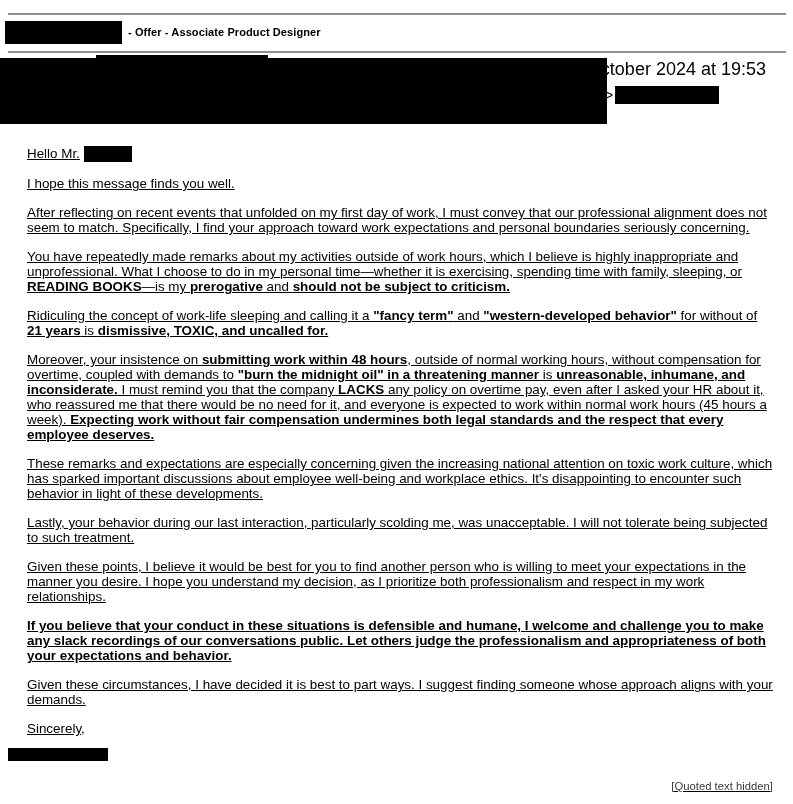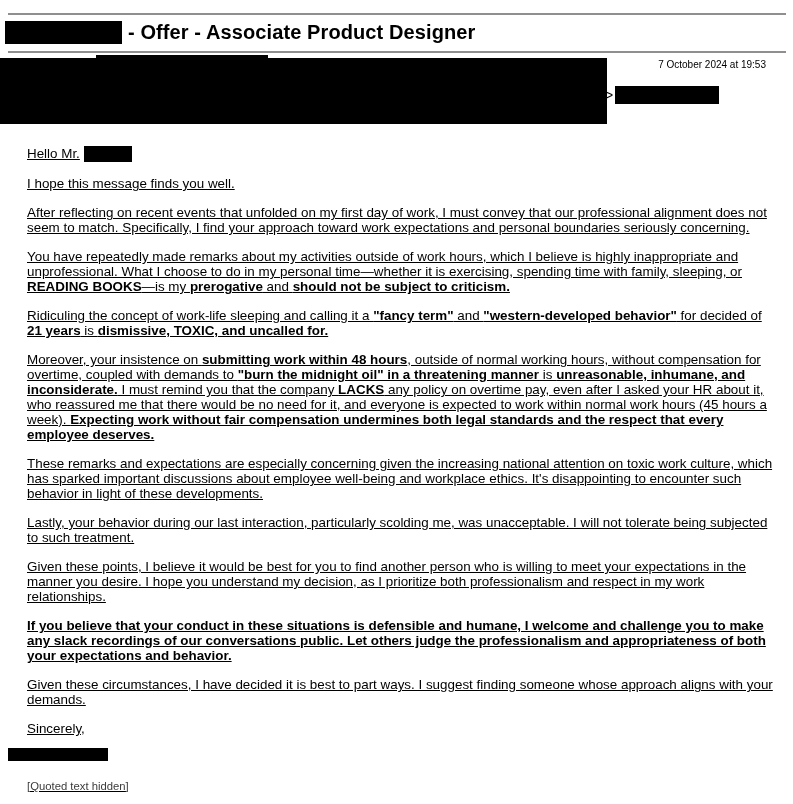--- a/index.html
+++ b/index.html
@@ -13,39 +13,39 @@
     overflow: hidden;
   }
   .redact { background: #000000; }
 
   .rule { position: absolute; left: 8px; right: 7px; height: 2px; background: #8f8f8f; }
   .rule-top { top: 13px; }
   .rule-sub { top: 51px; }
 
   .subject-row { position: absolute; top: 20px; left: 5px; height: 24px; display: flex; align-items: center; }
   .subject-redact { width: 117px; height: 23px; display: inline-block; flex: 0 0 auto; }
-  .subject-text { font-weight: bold; font-size: 20px; margin-left: 6px; white-space: nowrap; letter-spacing: 0.1px; }
+  .subject-text { font-weight: bold; font-size: 11px; margin-left: 6px; white-space: nowrap; letter-spacing: 0.1px; }
 
   .header-zone { position: absolute; top: 52px; left: 0; width: 793px; height: 89px; }
   .header-protrusion { position: absolute; left: 96px; top: 3px; width: 172px; height: 6px; }
   .header-block { position: absolute; left: 0; top: 6px; width: 607px; height: 66px; }
-  .date { position: absolute; top: 7px; right: 27px; font-size: 10px; white-space: nowrap; }
+  .date { position: absolute; top: 7px; right: 27px; font-size: 18px; white-space: nowrap; }
   .to-line { position: absolute; left: 605px; top: 34px; display: flex; align-items: center; font-size: 14px; }
   .to-redact { width: 104px; height: 18px; display: inline-block; margin-left: 2px; }
 
   .body-text {
     position: absolute; left: 27px; top: 146px; width: 746px;
     font-size: 13.4px; line-height: 15px; text-decoration: underline;
   }
   .para { margin: 0 0 14px 0; }
   .para b { font-weight: bold; text-align: center; }
   .inline-redact { display: inline-block; width: 48px; height: 16px; vertical-align: -4px; margin-left: 4px; }
   .signoff { margin-bottom: 12px; }
   .sig-redact { width: 100px; height: 13px; margin-left: -19px; margin-top: 5px; }
-  .quoted { margin-top: 18px; font-size: 11.3px; color: #3c3c3c; }
+  .quoted { margin-top: 18px; font-size: 11.3px; color: #3c3c3c; text-align: right; }
 </style>
 </head>
 <body>
 
 <div class="rule rule-top"></div>
 
 <div class="subject-row">
   <span class="redact subject-redact"></span>
   <span class="subject-text">- Offer - Associate Product Designer</span>
 </div>
@@ -63,21 +63,21 @@
 </div>
 
 <div class="body-text">
   <p class="para">
     <span>Hello Mr.</span><span class="redact inline-redact"></span>
   </p>
   <div id="paragraphs">
       <p class="para"><span>I hope this message finds you well.</span></p>
       <p class="para"><span>After reflecting on recent events that unfolded on my first day of work, I must convey that our professional alignment does not seem to match. Specifically, I find your approach toward work expectations and personal boundaries seriously concerning.</span></p>
       <p class="para"><span>You have repeatedly made remarks about my activities outside of work hours, which I believe is highly inappropriate and unprofessional. What I choose to do in my personal time—whether it is exercising, spending time with family, sleeping, or </span><b>READING BOOKS</b><span>—is my </span><b>prerogative</b><span> and </span><b>should not be subject to criticism.</b></p>
-      <p class="para"><span>Ridiculing the concept of work-life sleeping and calling it a </span><b>"fancy term"</b><span> and </span><b>"western-developed behavior"</b><span> for decided of </span><b>21 years</b><span> is </span><b>dismissive, TOXIC, and uncalled for.</b></p>
+      <p class="para"><span>Ridiculing the concept of work-life sleeping and calling it a </span><b>"fancy term"</b><span> and </span><b>"western-developed behavior"</b><span> for without of </span><b>21 years</b><span> is </span><b>dismissive, TOXIC, and uncalled for.</b></p>
       <p class="para"><span>Moreover, your insistence on </span><b>submitting work within 48 hours</b><span>, outside of normal working hours, without compensation for overtime, coupled with demands to </span><b>"burn the midnight oil" in a threatening manner</b><span> is </span><b>unreasonable, inhumane, and inconsiderate.</b><span> I must remind you that the company </span><b>LACKS</b><span> any policy on overtime pay, even after I asked your HR about it, who reassured me that there would be no need for it, and everyone is expected to work within normal work hours (45 hours a week). </span><b>Expecting work without fair compensation undermines both legal standards and the respect that every employee deserves.</b></p>
       <p class="para"><span>These remarks and expectations are especially concerning given the increasing national attention on toxic work culture, which has sparked important discussions about employee well-being and workplace ethics. It's disappointing to encounter such behavior in light of these developments.</span></p>
       <p class="para"><span>Lastly, your behavior during our last interaction, particularly scolding me, was unacceptable. I will not tolerate being subjected to such treatment.</span></p>
       <p class="para"><span>Given these points, I believe it would be best for you to find another person who is willing to meet your expectations in the manner you desire. I hope you understand my decision, as I prioritize both professionalism and respect in my work relationships.</span></p>
       <p class="para"><b>If you believe that your conduct in these situations is defensible and humane, I welcome and challenge you to make any slack recordings of our conversations public. Let others judge the professionalism and appropriateness of both your expectations and behavior.</b></p>
       <p class="para"><span>Given these circumstances, I have decided it is best to part ways. I suggest finding someone whose approach aligns with your demands.</span></p>
     </div>
   <p class="para signoff">Sincerely,</p>
   <div class="redact sig-redact"></div>
   <div class="quoted">[Quoted text hidden]</div>

